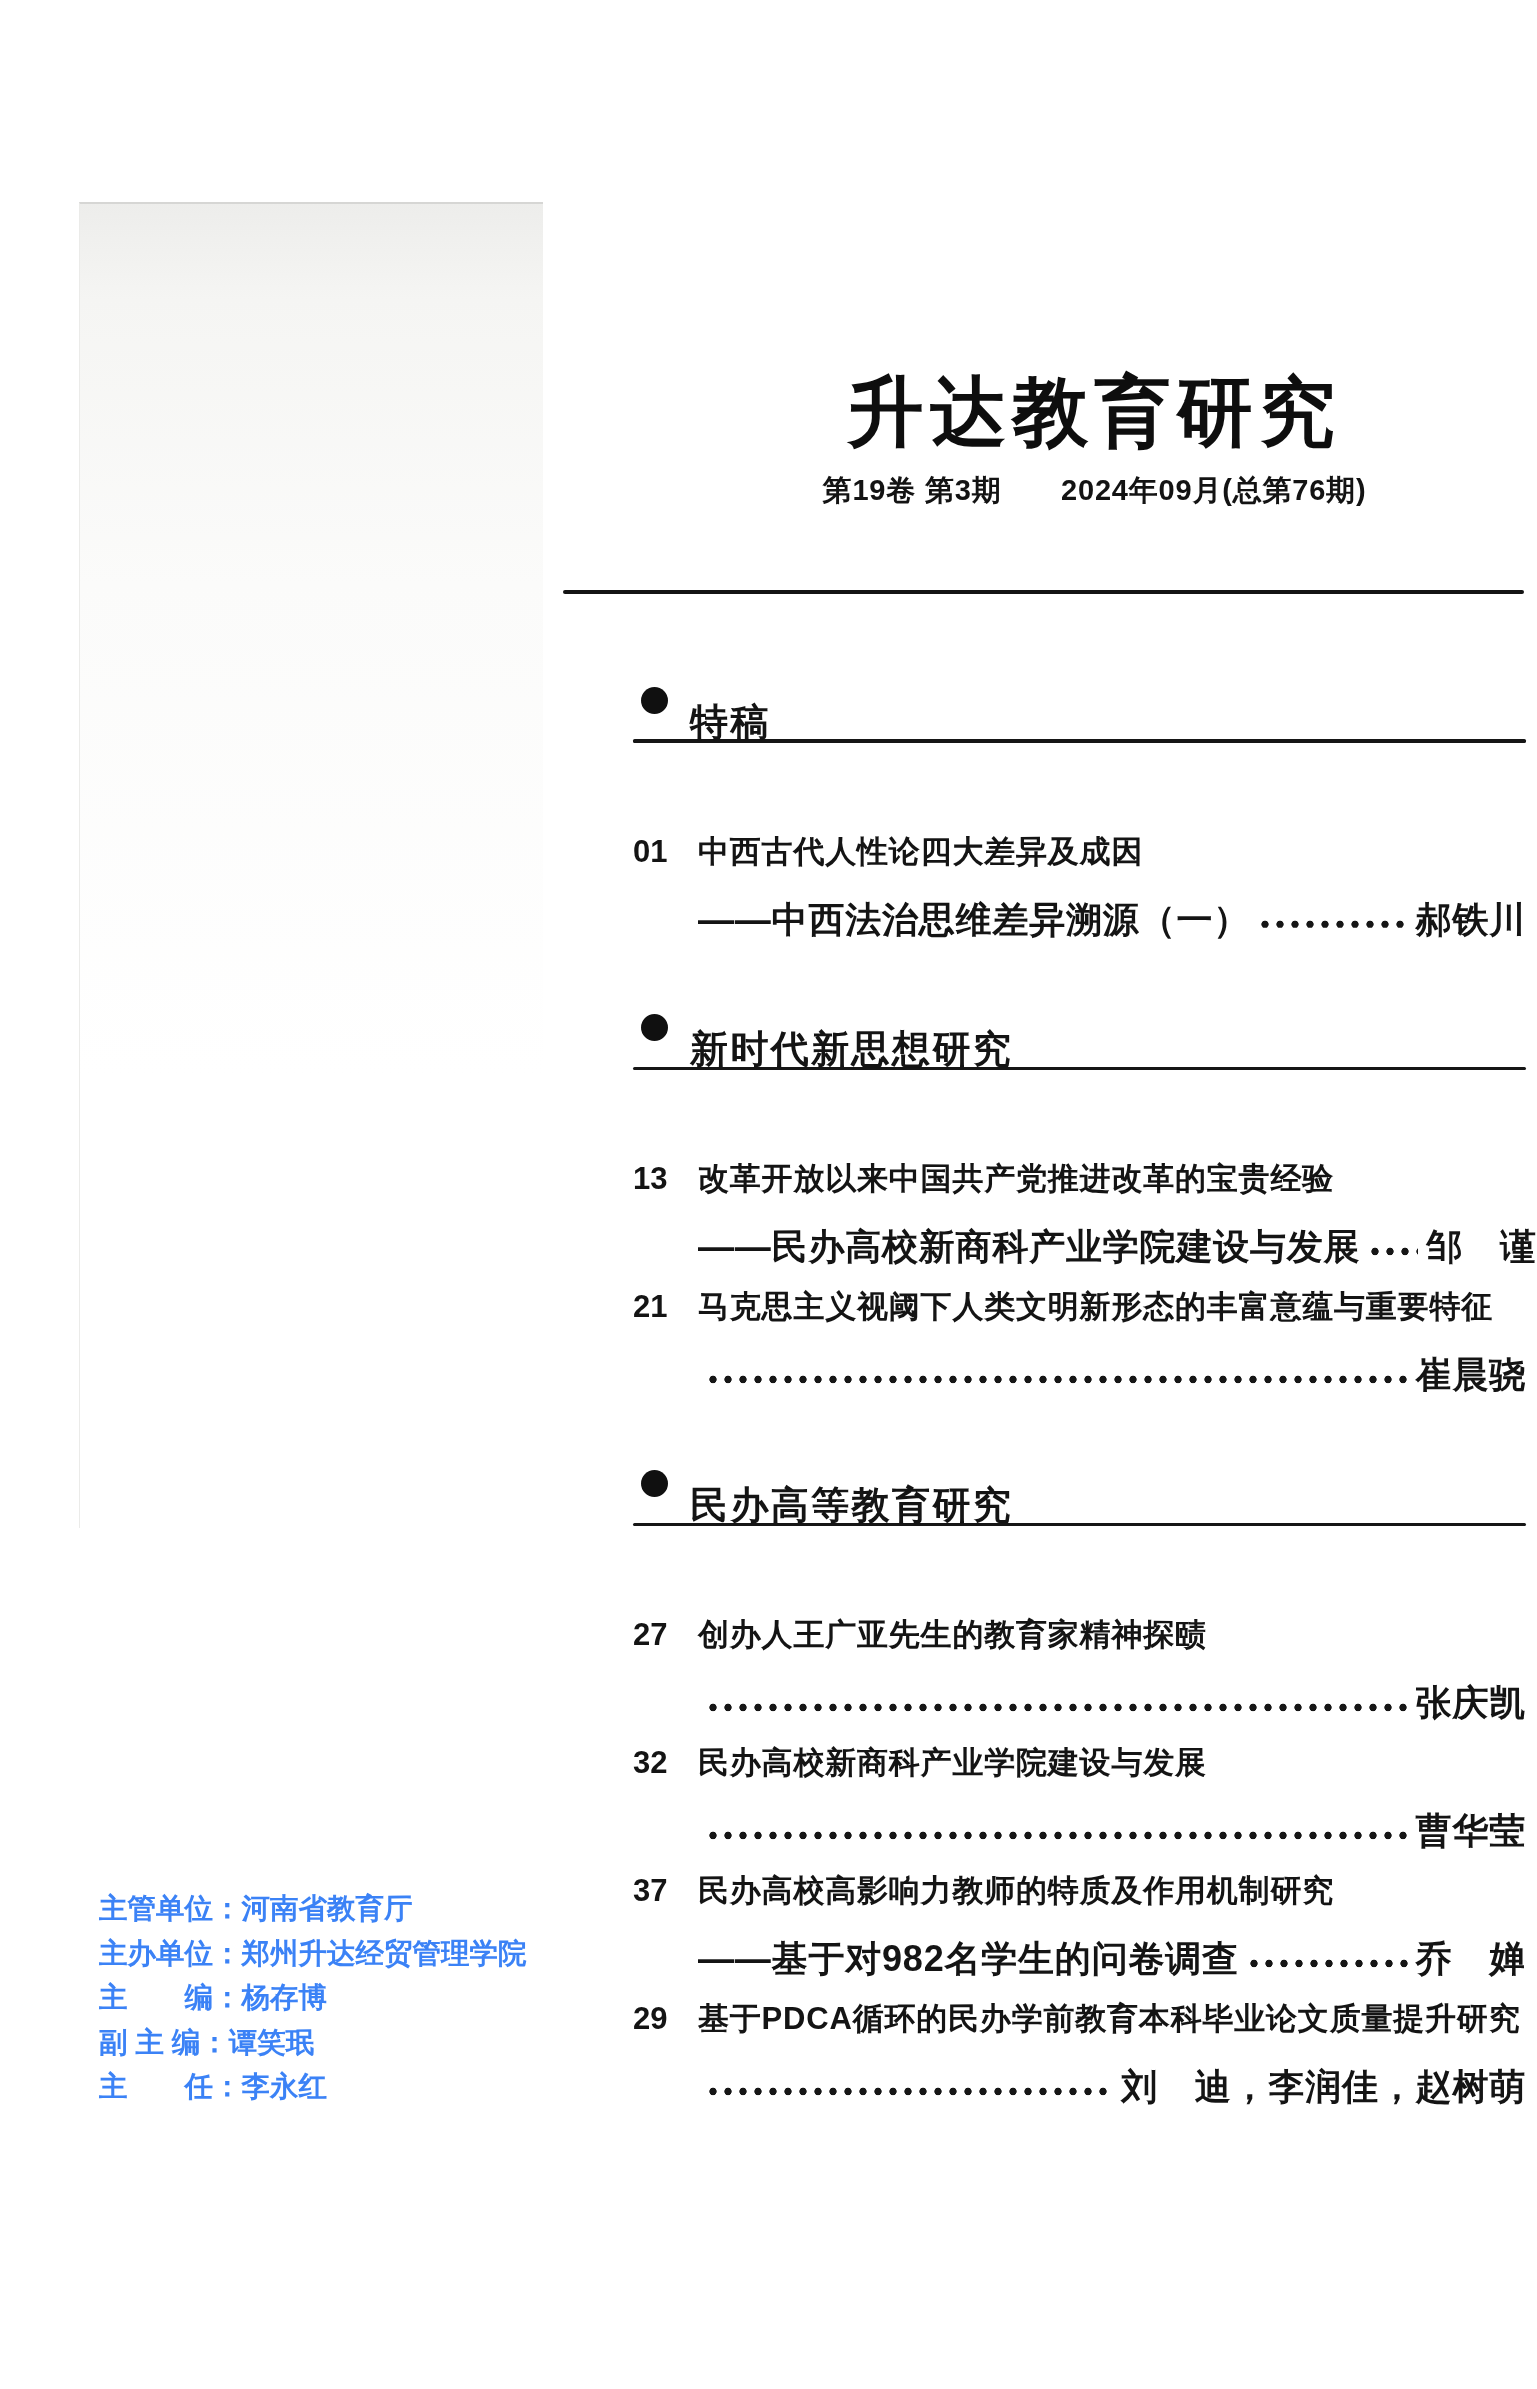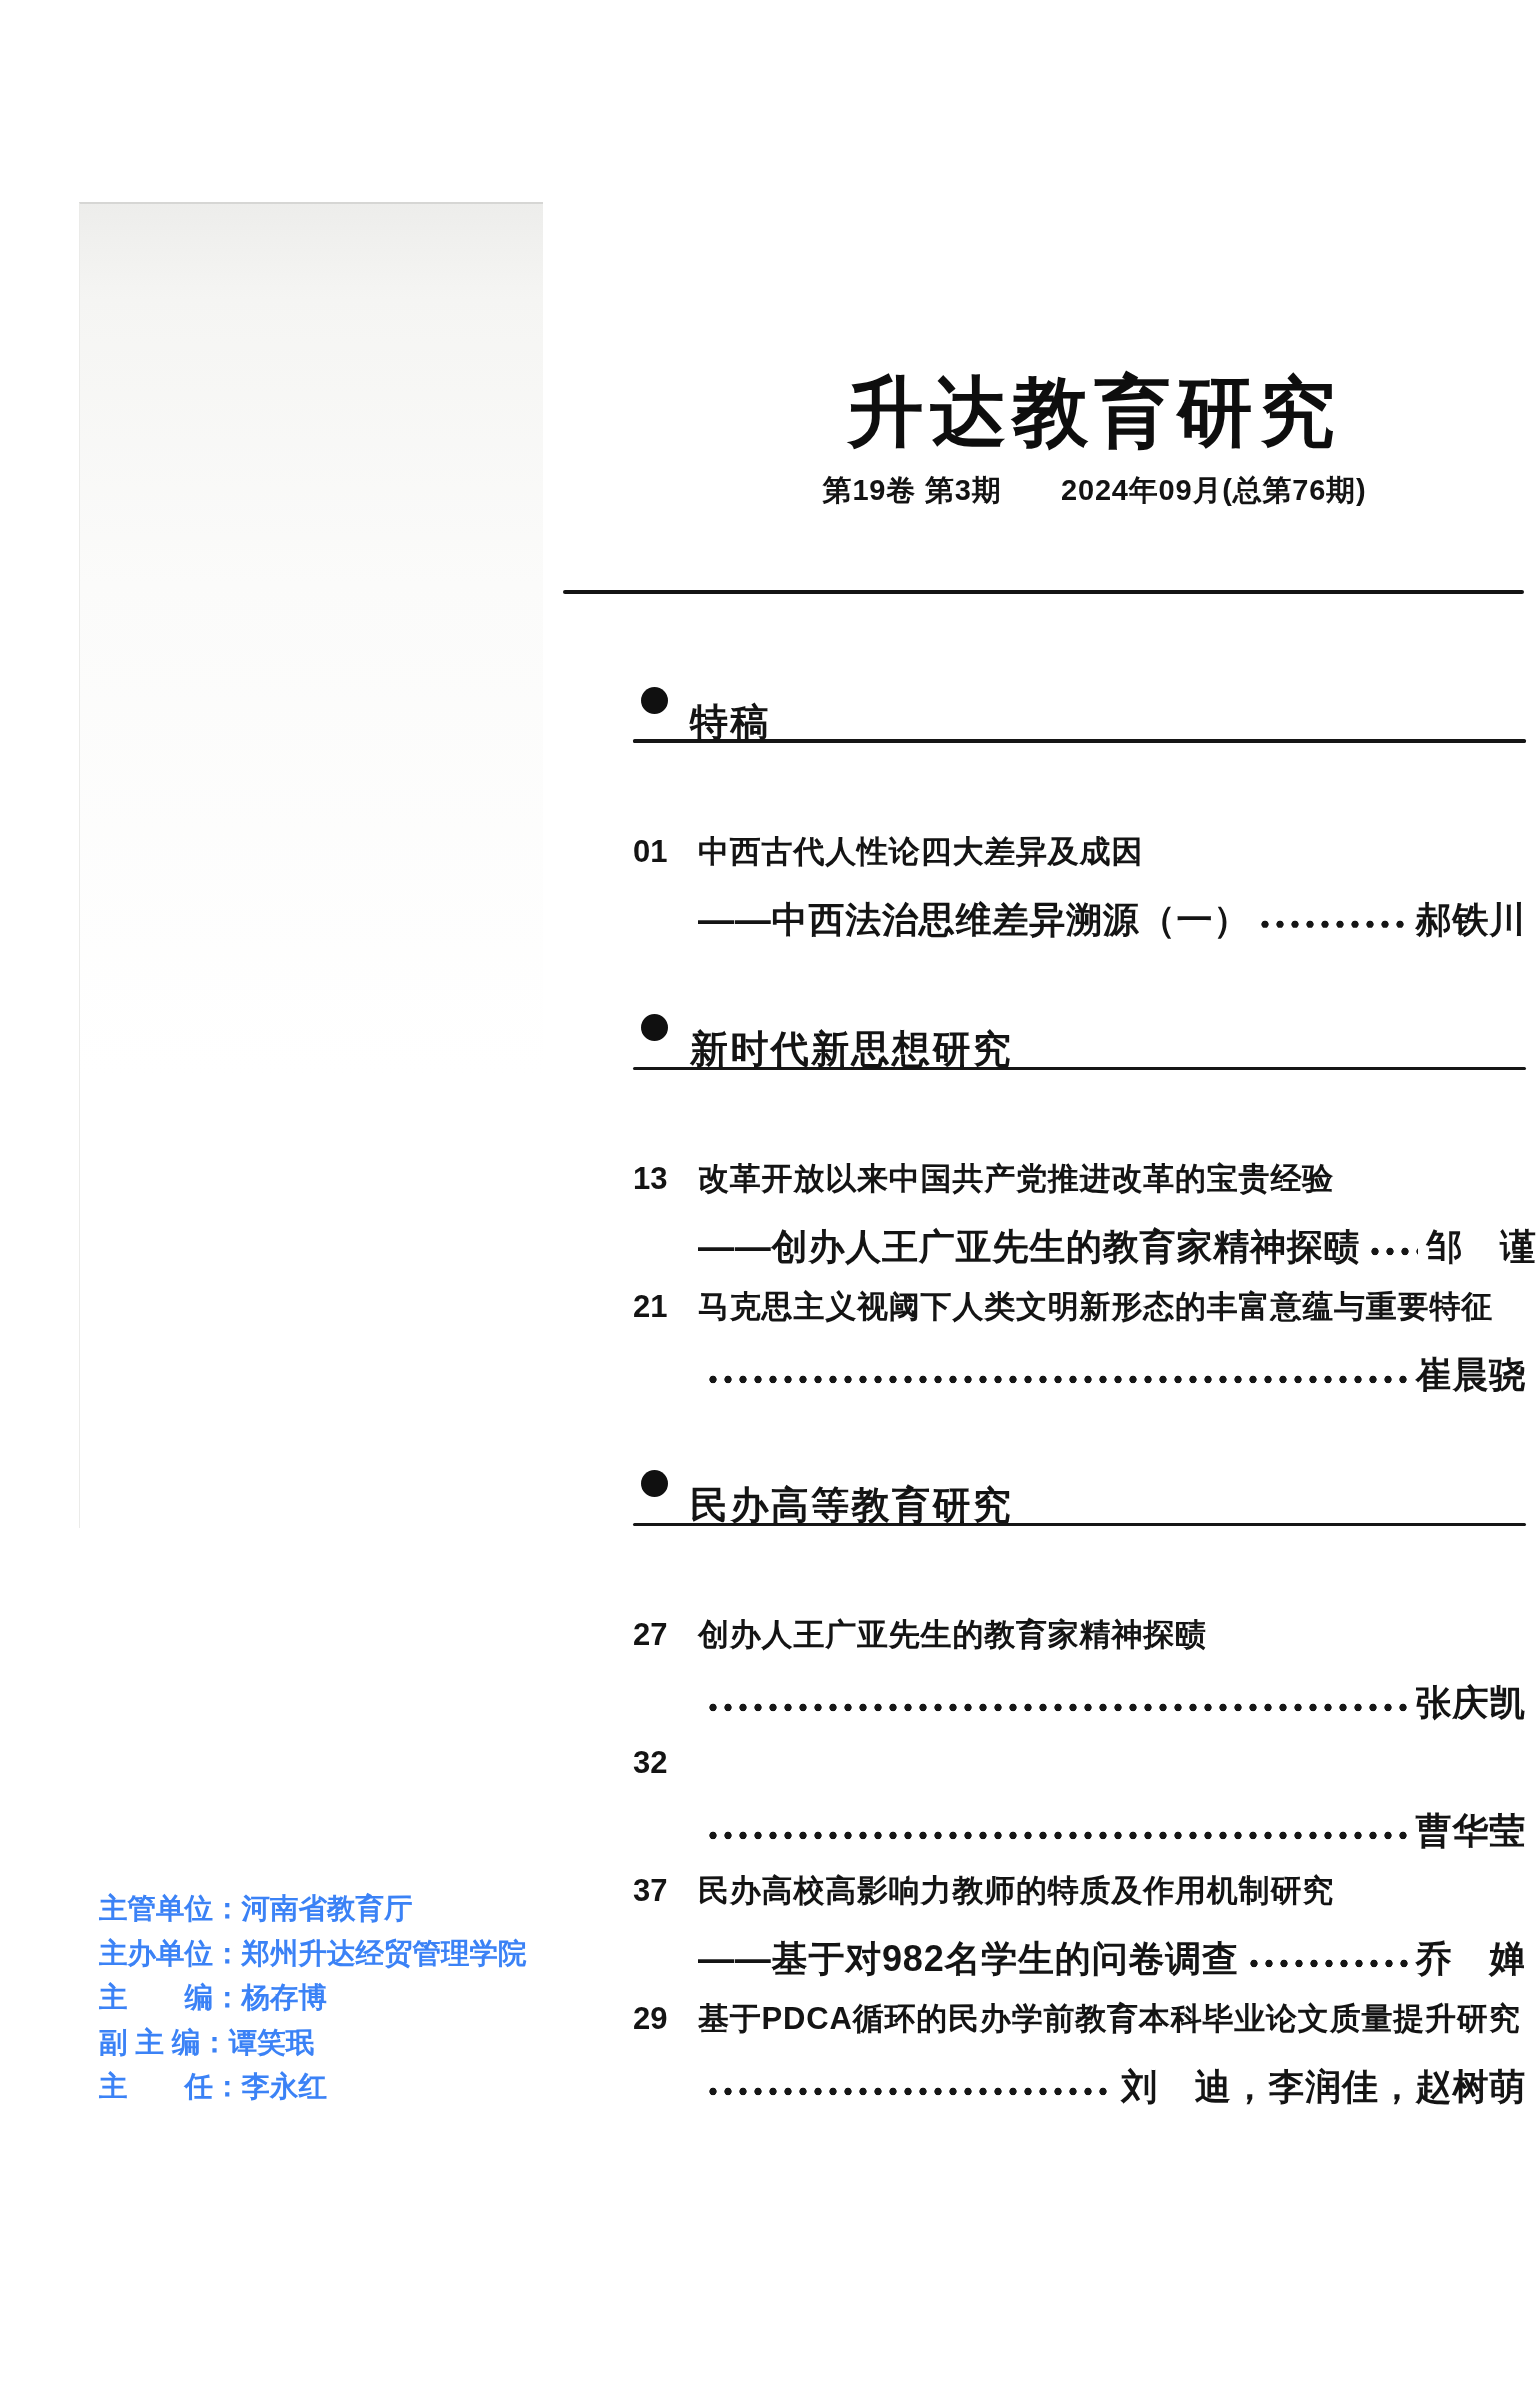--- a/index.html
+++ b/index.html
@@ -188,21 +188,21 @@
       <span class="sec-title">新时代新思想研究</span>
     </div>
     <div class="sec-rule"></div>
     <div class="entries">
   <div class="entry">
     <div class="l1">
       <span class="pg">13</span>
       <span class="ti">改革开放以来中国共产党推进改革的宝贵经验</span>
     </div>
     <div class="l2">
-      <span class="sub">——创办人王广亚先生的教育家精神探赜</span>
+      <span class="sub">——民办高校新商科产业学院建设与发展</span>
       <span class="leader"></span>
       <span class="au">邹　谨</span>
     </div>
   </div>
 
   <div class="entry">
     <div class="l1">
       <span class="pg">21</span>
       <span class="ti">马克思主义视阈下人类文明新形态的丰富意蕴与重要特征</span>
     </div>
@@ -230,20 +230,21 @@
     <div class="l2">
 
       <span class="leader"></span>
       <span class="au">张庆凯</span>
     </div>
   </div>
 
   <div class="entry">
     <div class="l1">
       <span class="pg">32</span>
+      <span class="ti">民办高校新商科产业学院建设与发展</span>
     </div>
     <div class="l2">
 
       <span class="leader"></span>
       <span class="au">曹华莹</span>
     </div>
   </div>
 
   <div class="entry">
     <div class="l1">

